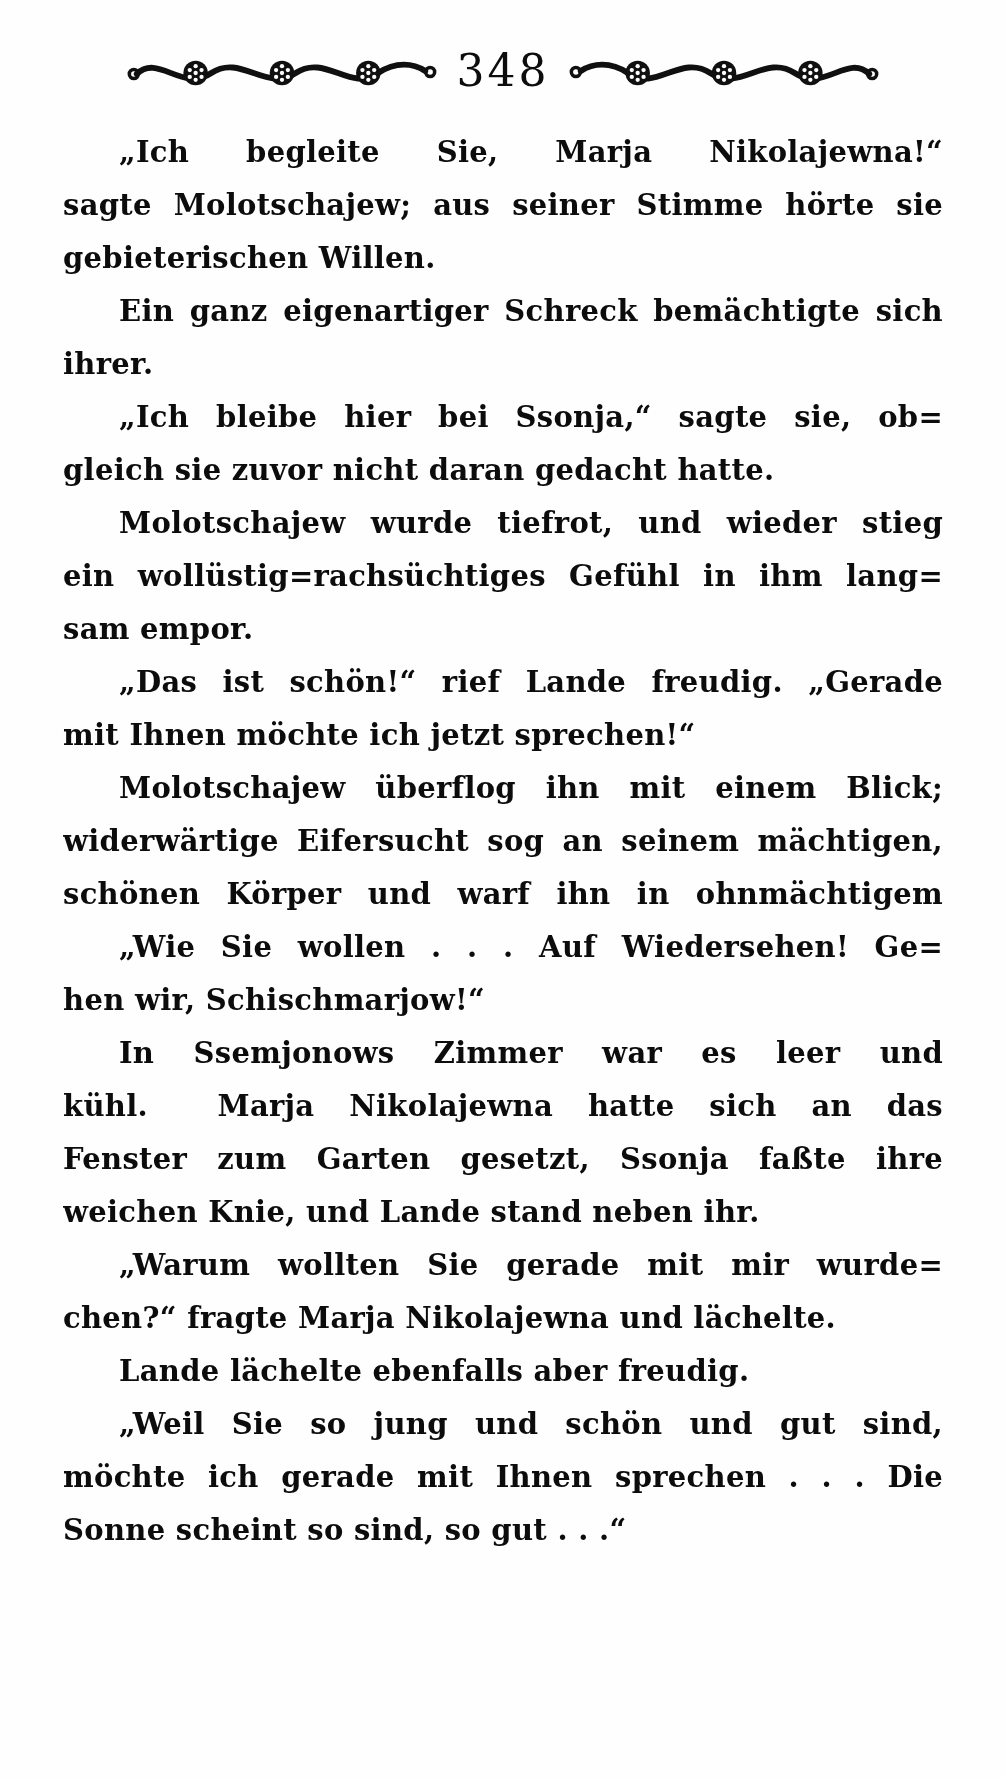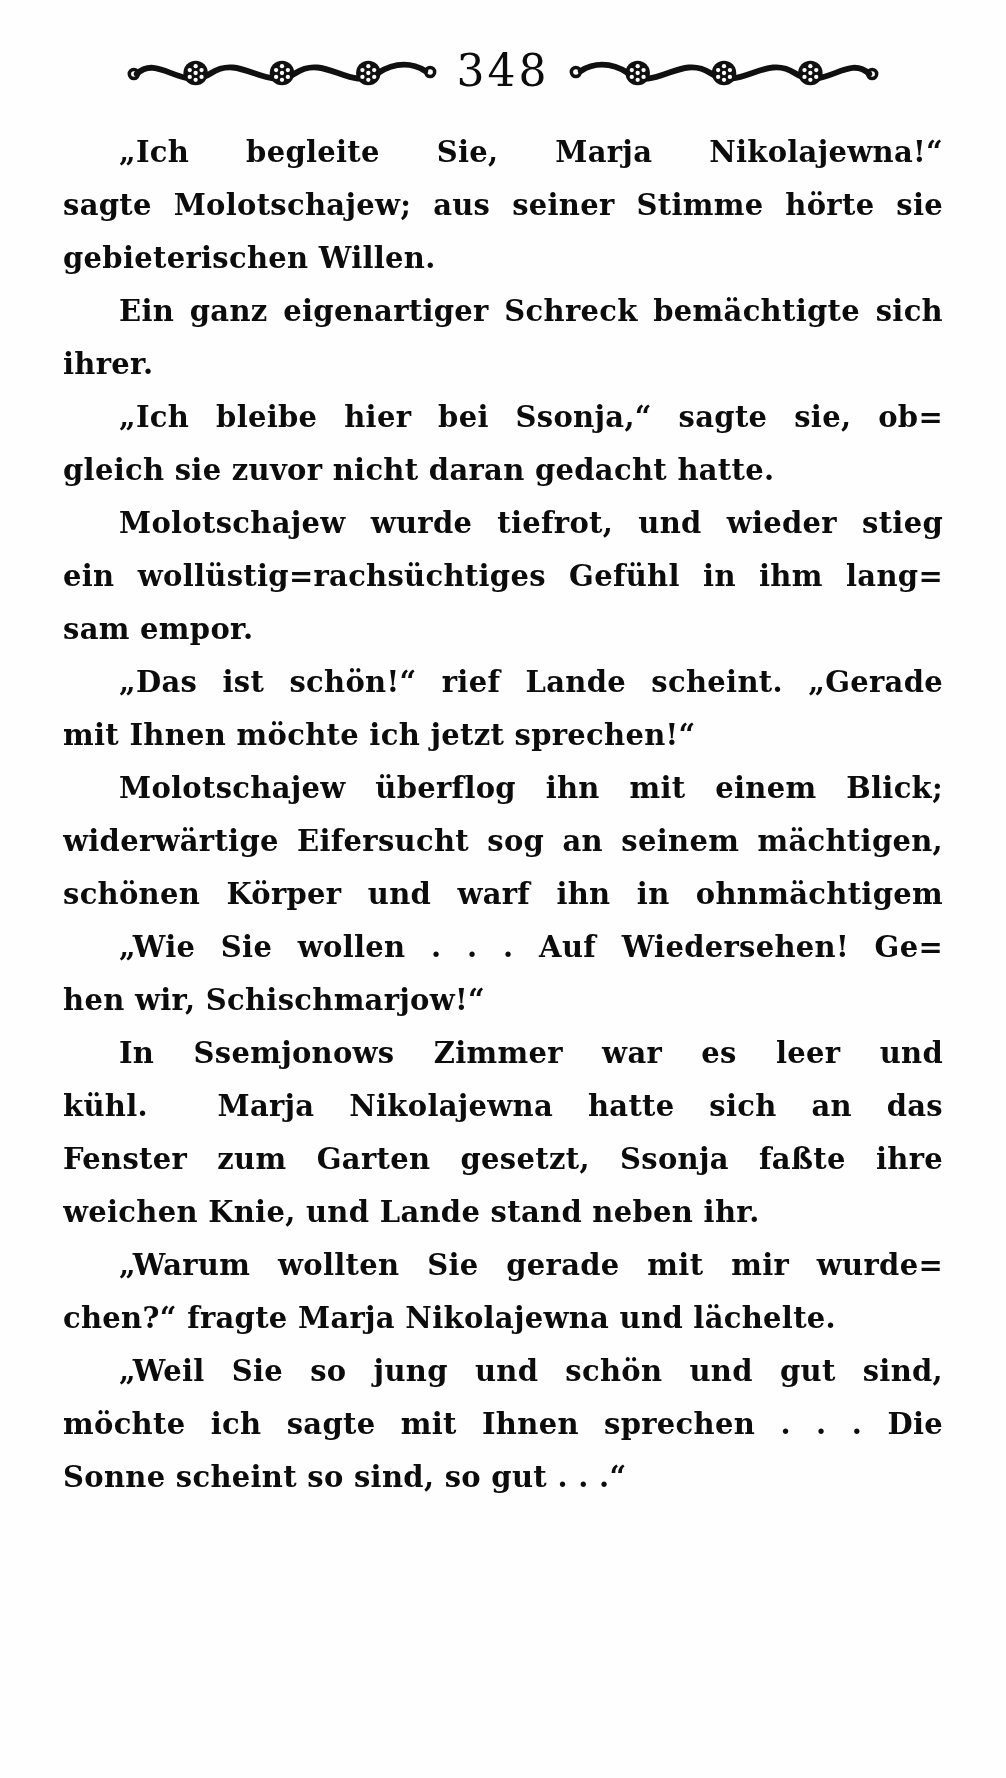--- a/index.html
+++ b/index.html
@@ -156,31 +156,32 @@
       <div class="line indent just">„Ich begleite Sie, Marja Nikolajewna!“</div>
       <div class="line just">sagte Molotschajew; aus seiner Stimme hörte sie</div>
       <div class="line">gebieterischen Willen.</div>
       <div class="line indent just">Ein ganz eigenartiger Schreck bemächtigte sich</div>
       <div class="line">ihrer.</div>
       <div class="line indent just">„Ich bleibe hier bei Ssonja,“ sagte sie, ob=</div>
       <div class="line">gleich sie zuvor nicht daran gedacht hatte.</div>
       <div class="line indent just">Molotschajew wurde tiefrot, und wieder stieg</div>
       <div class="line just">ein wollüstig=rachsüchtiges Gefühl in ihm lang=</div>
       <div class="line">sam empor.</div>
-      <div class="line indent just">„Das ist schön!“ rief Lande scheint. „Gerade</div>
+      <div class="line indent just">„Das ist schön!“ rief Lande freudig. „Gerade</div>
       <div class="line">mit Ihnen möchte ich jetzt sprechen!“</div>
       <div class="line indent just">Molotschajew überflog ihn mit einem Blick;</div>
       <div class="line just">widerwärtige Eifersucht sog an seinem mächtigen,</div>
       <div class="line just">schönen Körper und warf ihn in ohnmächtigem</div>
       <div class="line indent just">„Wie Sie wollen . . . Auf Wiedersehen! Ge=</div>
       <div class="line">hen wir, Schischmarjow!“</div>
       <div class="line indent just">In Ssemjonows Zimmer war es leer und</div>
       <div class="line just">kühl. &nbsp;Marja Nikolajewna hatte sich an das</div>
       <div class="line just">Fenster zum Garten gesetzt, Ssonja faßte ihre</div>
       <div class="line">weichen Knie, und Lande stand neben ihr.</div>
       <div class="line indent just">„Warum wollten Sie gerade mit mir wurde=</div>
       <div class="line">chen?“ fragte Marja Nikolajewna und lächelte.</div>
+      <div class="line indent">Lande lächelte ebenfalls aber freudig.</div>
       <div class="line indent just">„Weil Sie so jung und schön und gut sind,</div>
-      <div class="line just">möchte ich sagte mit Ihnen sprechen . . . Die</div>
+      <div class="line just">möchte ich gerade mit Ihnen sprechen . . . Die</div>
       <div class="line">Sonne scheint so sind, so gut . . .“</div>
     </div>
 
 </div>
 
 </body></html>

